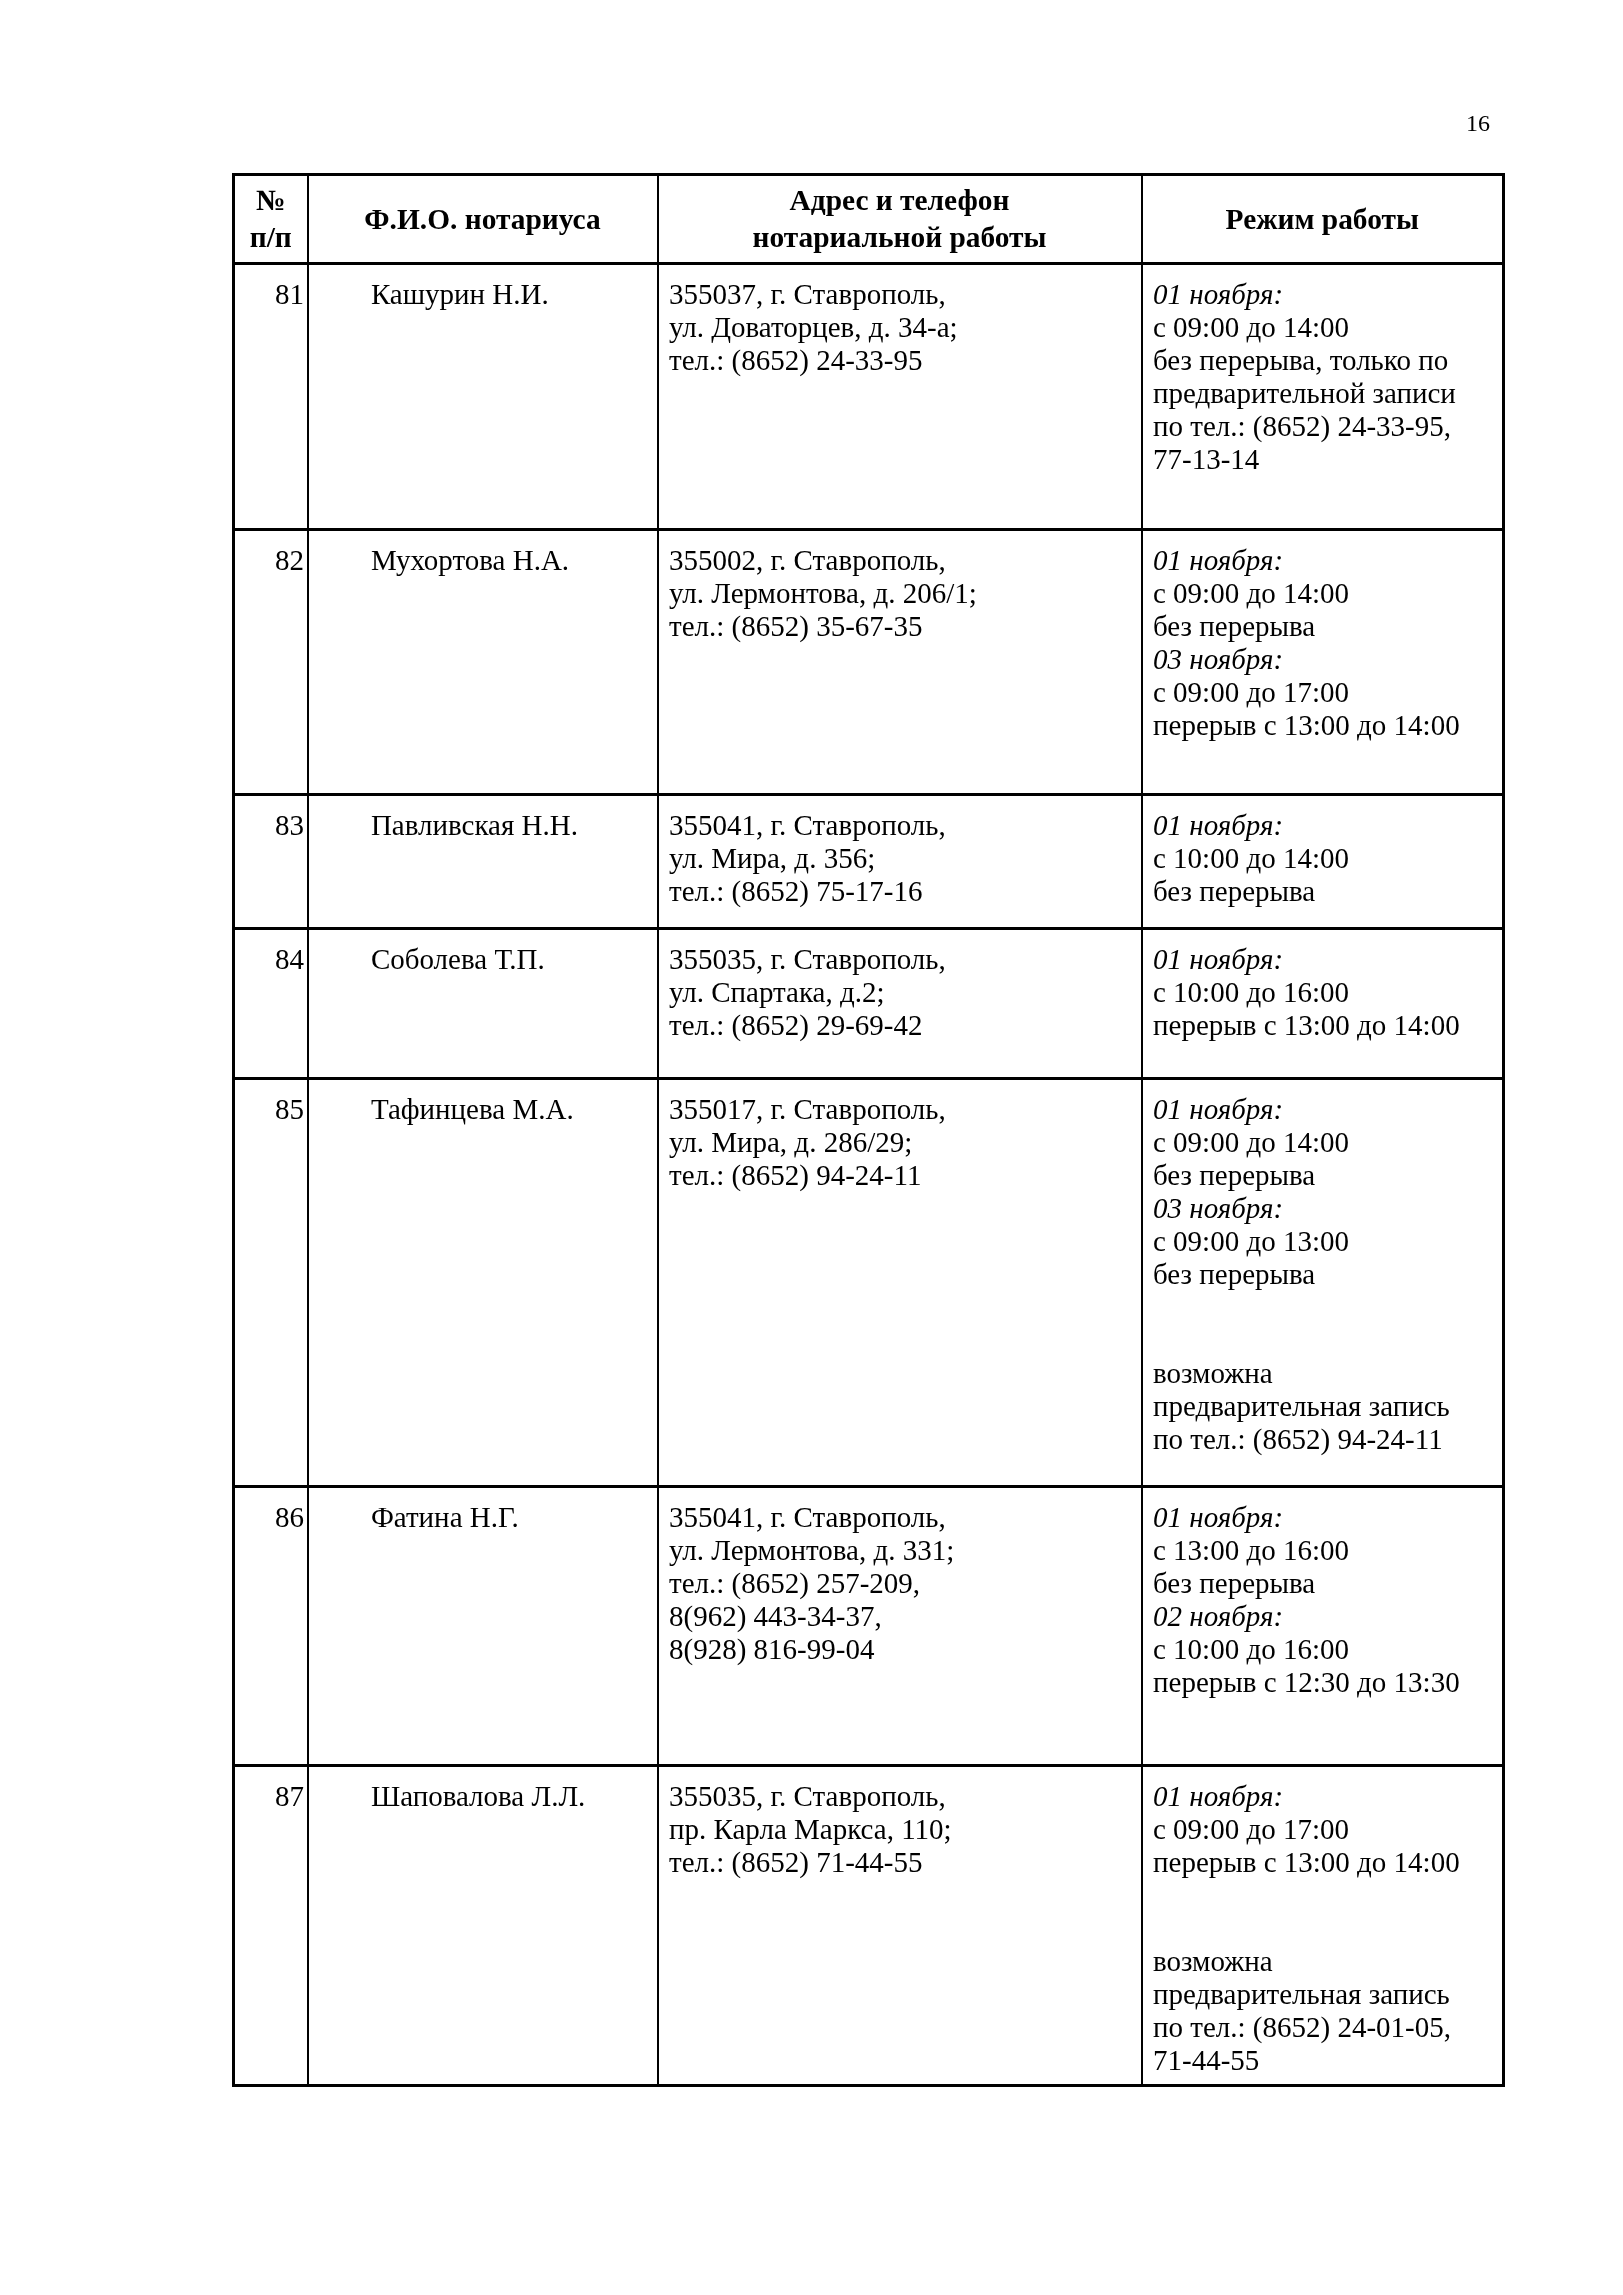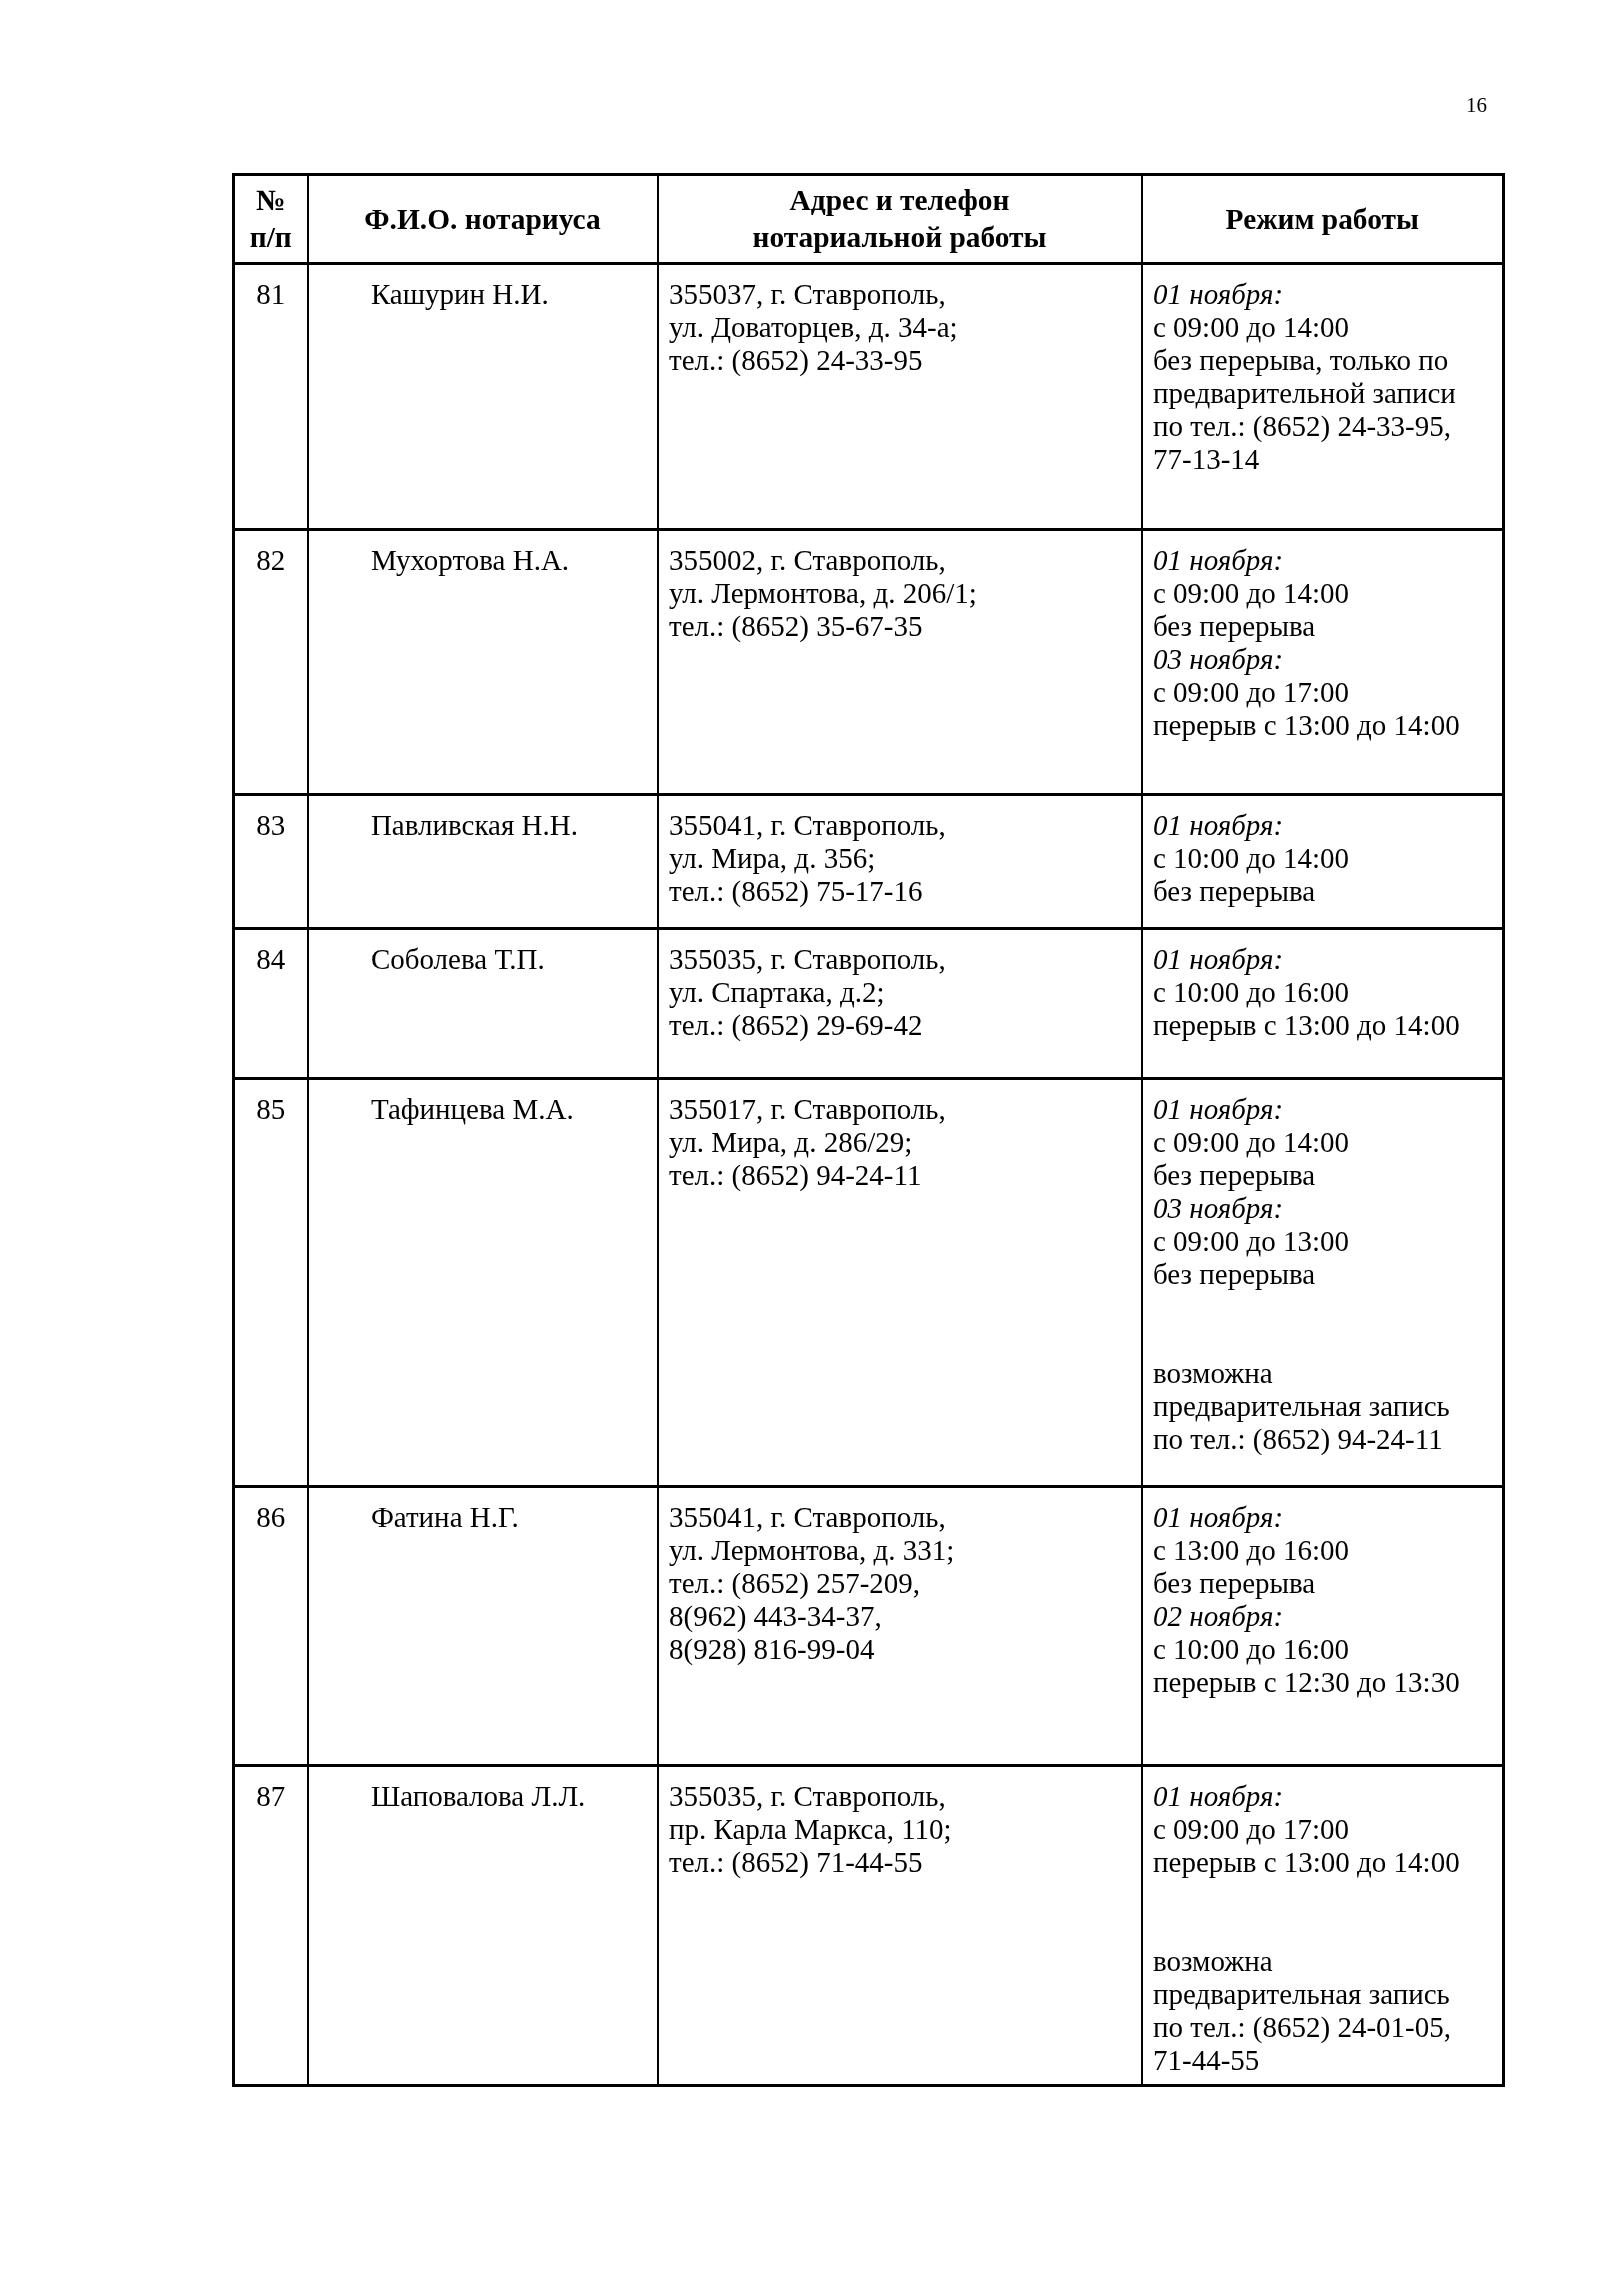--- a/index.html
+++ b/index.html
@@ -11,23 +11,23 @@
     position: relative;
     width: 1623px;
     height: 2295px;
     background: #ffffff;
     color: #000000;
     font-family: "Liberation Serif", "DejaVu Serif", serif;
     overflow: hidden;
   }
   .page-number {
     position: absolute;
-    top: 89px;
+    top: 107px;
     left: 1466px;
-    font-size: 21px;
+    font-size: 24px;
     line-height: 33px;
   }
   table.notary {
     position: absolute;
     left: 232px;
     top: 173px;
     width: 1270px;
     border-collapse: collapse;
     table-layout: fixed;
   }
@@ -52,21 +52,21 @@
     font-size: 29.4px;
     line-height: 37px;
     padding: 2.6px 3.9px;
   }
   .hdr-line { display: block; }
   td .cell-inner {
     padding: 13px 9.2px 6.5px 10.5px;
   }
   td.cell-num .cell-inner {
     padding: 13px 2.6px 6.5px 2.6px;
-    text-align: center;
+    text-align: right;
   }
   td.cell-name .cell-inner {
     padding: 13px 6.5px 6.5px 14.4px;
     margin-left: 48px;
   }
   .line {
     font-size: 29px;
     line-height: 33px;
     min-height: 33px;
     white-space: nowrap;

